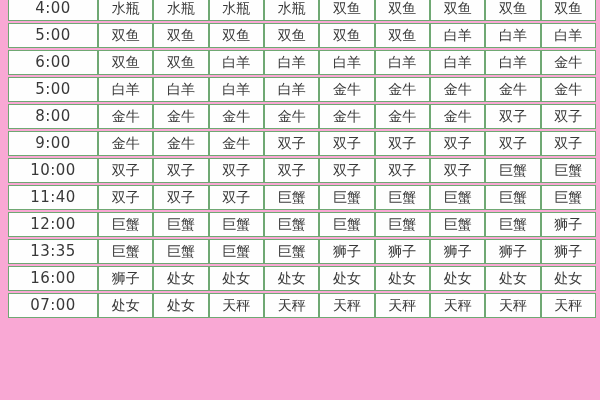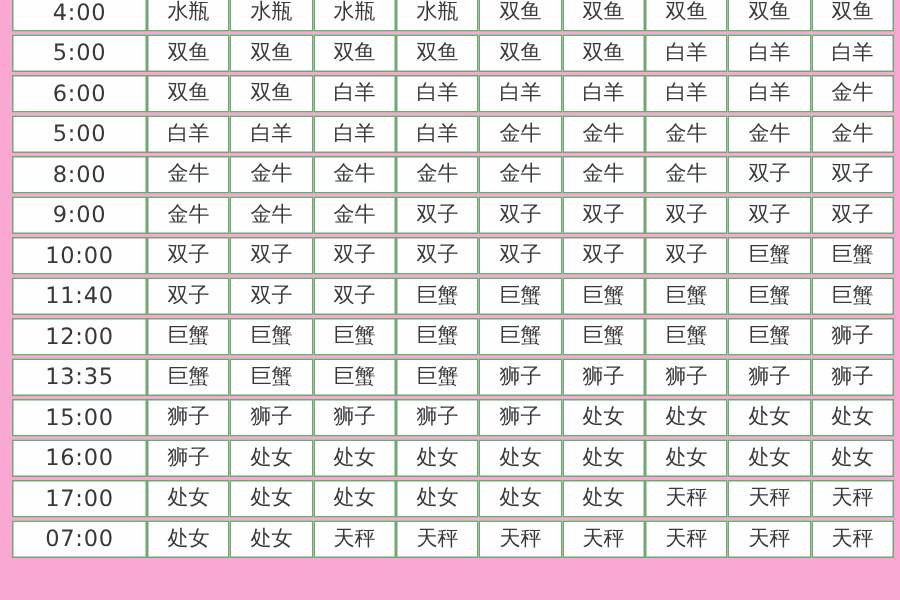--- a/index.html
+++ b/index.html
@@ -175,54 +175,30 @@
           <td class="sign">巨蟹</td>
           <td class="sign">巨蟹</td>
           <td class="sign">巨蟹</td>
           <td class="sign">狮子</td>
           <td class="sign">狮子</td>
           <td class="sign">狮子</td>
           <td class="sign">狮子</td>
           <td class="sign">狮子</td>
         </tr>
         <tr>
-          <td class="time">15:00</td>
-          <td class="sign">狮子</td>
-          <td class="sign">狮子</td>
-          <td class="sign">狮子</td>
-          <td class="sign">狮子</td>
-          <td class="sign">狮子</td>
-          <td class="sign">处女</td>
-          <td class="sign">处女</td>
-          <td class="sign">处女</td>
-          <td class="sign">处女</td>
-        </tr>
-        <tr>
           <td class="time">16:00</td>
           <td class="sign">狮子</td>
           <td class="sign">处女</td>
           <td class="sign">处女</td>
           <td class="sign">处女</td>
           <td class="sign">处女</td>
           <td class="sign">处女</td>
           <td class="sign">处女</td>
           <td class="sign">处女</td>
           <td class="sign">处女</td>
-        </tr>
-        <tr>
-          <td class="time">17:00</td>
-          <td class="sign">处女</td>
-          <td class="sign">处女</td>
-          <td class="sign">处女</td>
-          <td class="sign">处女</td>
-          <td class="sign">处女</td>
-          <td class="sign">处女</td>
-          <td class="sign">天秤</td>
-          <td class="sign">天秤</td>
-          <td class="sign">天秤</td>
         </tr>
         <tr>
           <td class="time">07:00</td>
           <td class="sign">处女</td>
           <td class="sign">处女</td>
           <td class="sign">天秤</td>
           <td class="sign">天秤</td>
           <td class="sign">天秤</td>
           <td class="sign">天秤</td>
           <td class="sign">天秤</td>

